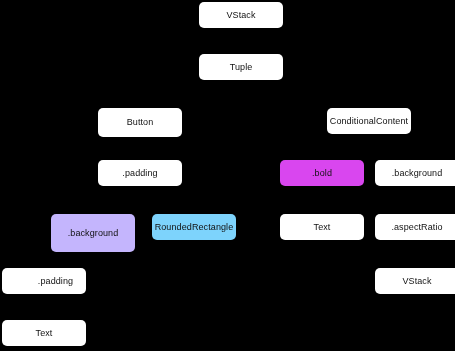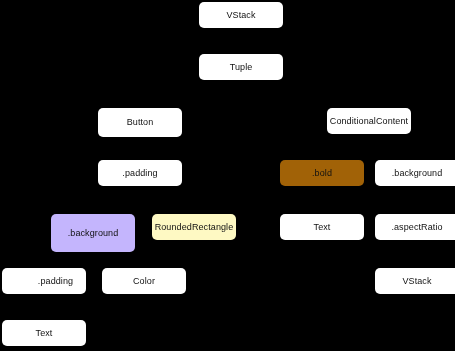--- a/index.html
+++ b/index.html
@@ -70,43 +70,40 @@
     </div>
     <div class="node" style="left: 98px; top: 108px; width: 84px; height: 29px; background: rgb(255, 255, 255); color: rgb(17, 17, 17);">
       <span class="node-label">Button</span>
     </div>
     <div class="node" style="left: 327px; top: 108px; width: 84px; height: 26px; background: rgb(255, 255, 255); color: rgb(17, 17, 17);">
       <span class="node-label">ConditionalContent</span>
     </div>
     <div class="node" style="left: 98px; top: 160px; width: 84px; height: 26px; background: rgb(255, 255, 255); color: rgb(17, 17, 17);">
       <span class="node-label">.padding</span>
     </div>
-    <div class="node" style="left: 280px; top: 160px; width: 84px; height: 26px; background: #a16207; color: rgb(17, 17, 17);">
+    <div class="node" style="left: 280px; top: 160px; width: 84px; height: 26px; background: #d946ef; color: rgb(17, 17, 17);">
       <span class="node-label">.bold</span>
     </div>
     <div class="node" style="left: 375px; top: 160px; width: 84px; height: 26px; background: rgb(255, 255, 255); color: rgb(17, 17, 17);">
       <span class="node-label">.background</span>
     </div>
     <div class="node" style="left: 51px; top: 214px; width: 84px; height: 38px; background: #c4b5fd; color: rgb(17, 17, 17);">
       <span class="node-label">.background</span>
     </div>
-    <div class="node" style="left: 152px; top: 214px; width: 84px; height: 26px; background: #fef9c3; color: rgb(17, 17, 17);">
+    <div class="node" style="left: 152px; top: 214px; width: 84px; height: 26px; background: #7dd3fc; color: rgb(17, 17, 17);">
       <span class="node-label">RoundedRectangle</span>
     </div>
     <div class="node" style="left: 280px; top: 214px; width: 84px; height: 26px; background: rgb(255, 255, 255); color: rgb(17, 17, 17);">
       <span class="node-label">Text</span>
     </div>
     <div class="node" style="left: 375px; top: 214px; width: 84px; height: 26px; background: rgb(255, 255, 255); color: rgb(17, 17, 17);">
       <span class="node-label">.aspectRatio</span>
     </div>
     <div class="node" style="left: 2px; top: 268px; width: 84px; height: 26px; background: rgb(255, 255, 255); color: rgb(17, 17, 17); padding-left: 23px;">
       <span class="node-label">.padding</span>
     </div>
-    <div class="node" style="left: 102px; top: 268px; width: 84px; height: 26px; background: rgb(255, 255, 255); color: rgb(17, 17, 17);">
-      <span class="node-label">Color</span>
-    </div>
     <div class="node" style="left: 375px; top: 268px; width: 84px; height: 26px; background: rgb(255, 255, 255); color: rgb(17, 17, 17);">
       <span class="node-label">VStack</span>
     </div>
     <div class="node" style="left: 2px; top: 320px; width: 84px; height: 26px; background: rgb(255, 255, 255); color: rgb(17, 17, 17);">
       <span class="node-label">Text</span>
     </div>
   </div>
 
 </body></html>

